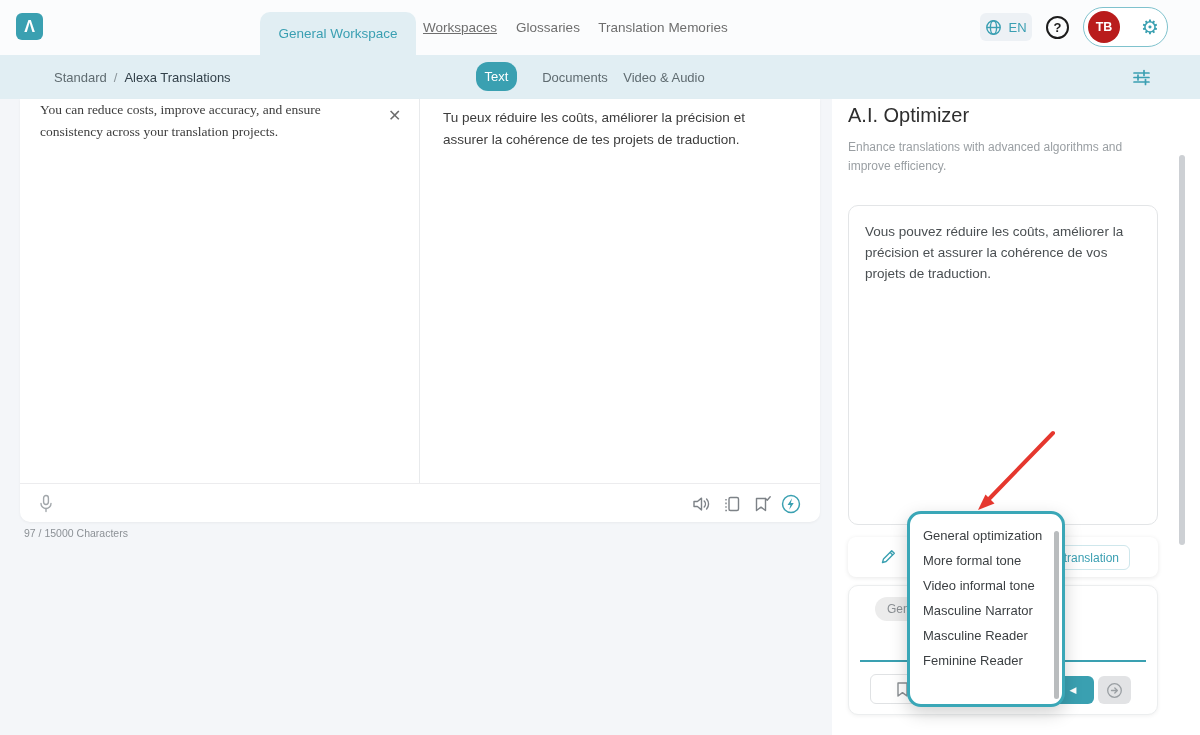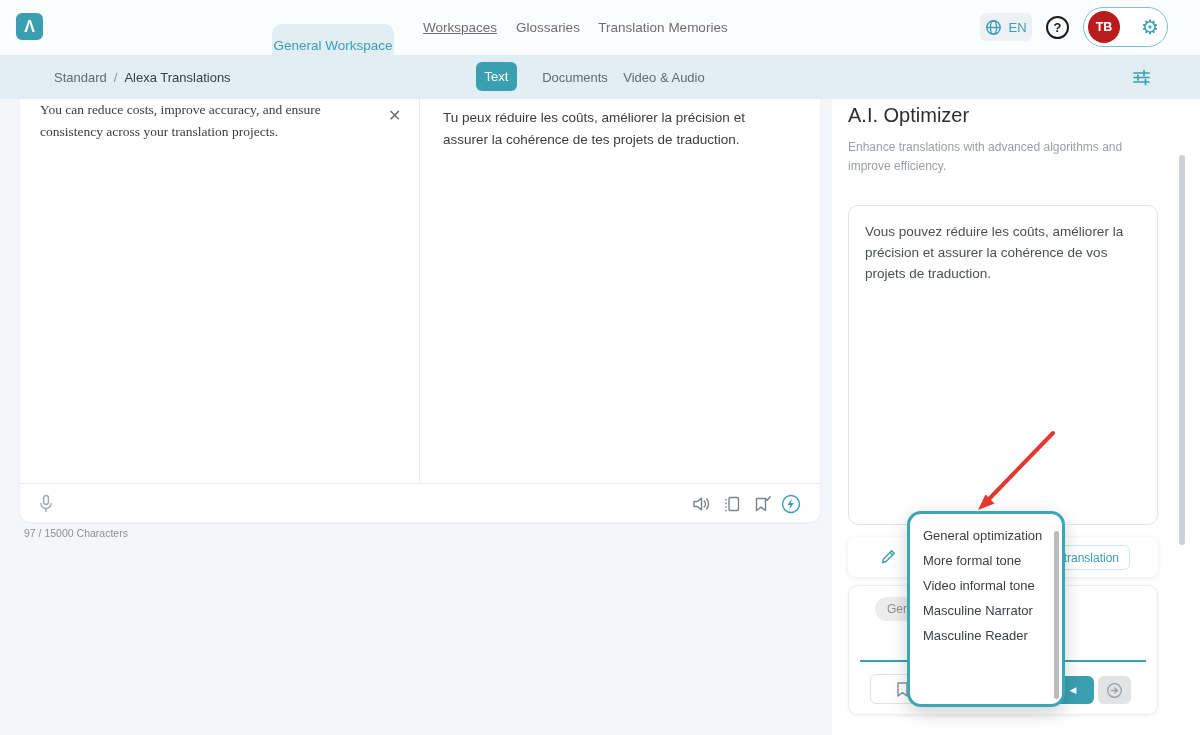--- a/index.html
+++ b/index.html
@@ -32,21 +32,21 @@
   .gear-glyph { font-size:20px; color:#3aa0b1; line-height:1; }
 
   
   .sub-bar { left:0; top:55px; width:1200px; height:44px; background:#e1eef3; }
   .crumb { top:55px; height:44px; display:flex; align-items:center; font-size:13px; }
   .crumb .root { color:#5f6b70; }
   .crumb .sep { color:#8a9499; margin:0 7px; }
   .crumb .cur { color:#33414a; }
   .view-tab { top:55px; height:44px; display:flex; align-items:center; justify-content:center;
               font-size:13px; color:#5f6b70; }
-  .text-btn { left:476px; top:62px; width:41px; height:29px; background:#3aa0b1; border-radius:6px;
+  .text-btn { left:476px; top:62px; width:41px; height:29px; background:#3aa0b1; border-radius:12px;
               color:#fff; font-size:13px; display:flex; align-items:center; justify-content:center; }
 
   
   .editor-card { left:20px; top:99px; width:800px; height:423px; background:#fff;
                  border-radius:0 0 10px 10px; box-shadow:0 1px 3px rgba(0,0,0,0.05); }
   .v-divider { left:419px; top:99px; width:1px; height:384px; background:#e8eaec; }
   .h-divider { left:20px; top:483px; width:800px; height:1px; background:#ececee; }
   .pane-text { font-size:13.5px; line-height:22px; color:#3c3c3c; }
   .src-text { left:40px; top:99px; width:340px;font-family:Liberation Serif, serif; }
   .tgt-text { left:443px; top:107px; width:350px; }
@@ -94,21 +94,21 @@
 </style>
 </head>
 <body>
 
 <div class="abs top-bar"></div>
 
 <div class="abs logo-btn">
   <span>Λ</span>
 </div>
 
-<div class="abs nav-tab active" style="left:272px; width:122px;margin-top:12px;">
+<div class="abs nav-tab active" style="left:260px; width:156px;">
   <span>General Workspace</span>
 </div>
 <div class="abs nav-tab" style="left:425px; width:70px;text-decoration:underline;">
   <span>Workspaces</span>
 </div>
 <div class="abs nav-tab" style="left:515px; width:66px;">
   <span>Glossaries</span>
 </div>
 <div class="abs nav-tab" style="left:598px; width:130px;">
   <span>Translation Memories</span>
@@ -250,20 +250,21 @@
     <polyline points="8.8,6 11.3,8.5 8.8,11" stroke-linejoin="round"></polyline>
   </svg>
 </div>
 
 <div class="abs dropdown">
   <div class="dd-item">General optimization</div>
   <div class="dd-item">More formal tone</div>
   <div class="dd-item">Video informal tone</div>
   <div class="dd-item">Masculine Narrator</div>
   <div class="dd-item">Masculine Reader</div>
+  <div class="dd-item">Feminine Reader</div>
 </div>
 <div class="abs dd-scrollbar"></div>
 
 <div class="abs red-arrow">
   <svg width="120" height="100" viewBox="0 0 120 100">
     <line x1="103" y1="18" x2="40" y2="83" stroke="#e5372e" stroke-width="4" stroke-linecap="round"></line>
     <polygon points="28,95 35.5,79.5 44.5,88.5" fill="#e5372e"></polygon>
   </svg>
 </div>
 

